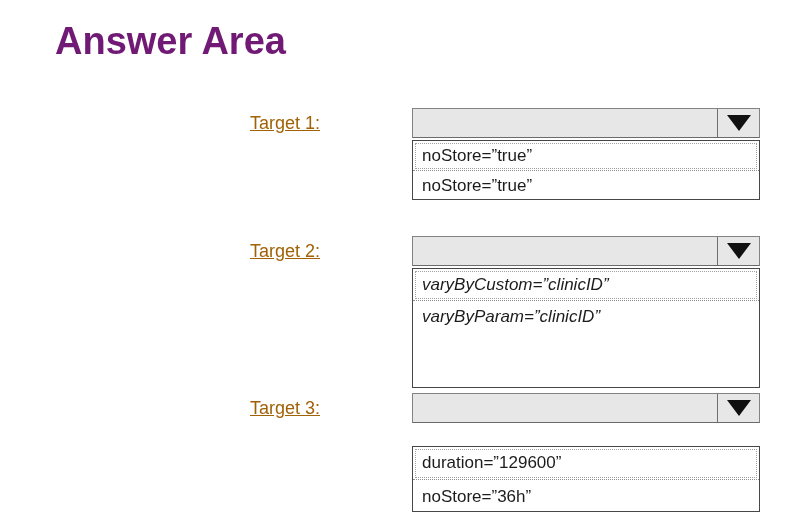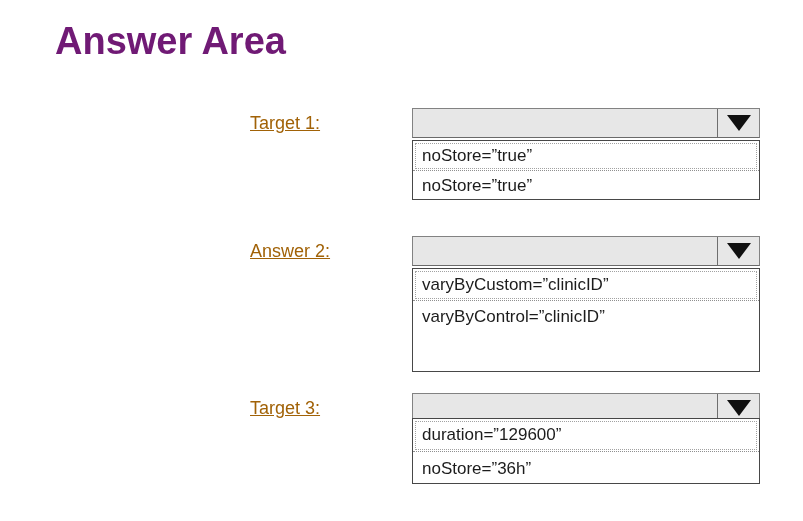--- a/index.html
+++ b/index.html
@@ -119,37 +119,37 @@
     <div class="dropdown-value"></div>
     <div class="dropdown-button">
       <span class="arrow-icon"></span>
     </div>
   </div>
   <div class="options-list" style="top:140px; height:60px;">
     <div class="option sep focused">noStore=”true”</div>
     <div class="option">noStore=”true”</div>
   </div>
 
-  <div class="target-label" style="top:236px;">Answer 2:</div>
+  <div class="target-label" style="top:236px;">Target 2:</div>
   <div class="dropdown" style="top:236px;">
     <div class="dropdown-value"></div>
     <div class="dropdown-button">
       <span class="arrow-icon"></span>
     </div>
   </div>
-  <div class="options-list" style="top:268px; height:104px;">
+  <div class="options-list" style="top:268px; height:120px;font-style:italic;">
     <div class="option mid sep focused">varyByCustom=”clinicID”</div>
-    <div class="option reg2">varyByControl=”clinicID”</div>
+    <div class="option reg2">varyByParam=”clinicID”</div>
   </div>
 
   <div class="target-label" style="top:393px;">Target 3:</div>
   <div class="dropdown" style="top:393px;">
     <div class="dropdown-value"></div>
     <div class="dropdown-button">
       <span class="arrow-icon"></span>
     </div>
   </div>
-  <div class="options-list" style="top:418px; height:66px;">
+  <div class="options-list" style="top:446px; height:66px;">
     <div class="option tall sep focused">duration=”129600”</div>
     <div class="option tall">noStore=”36h”</div>
   </div>
 
 </div>
 
 </body></html>

